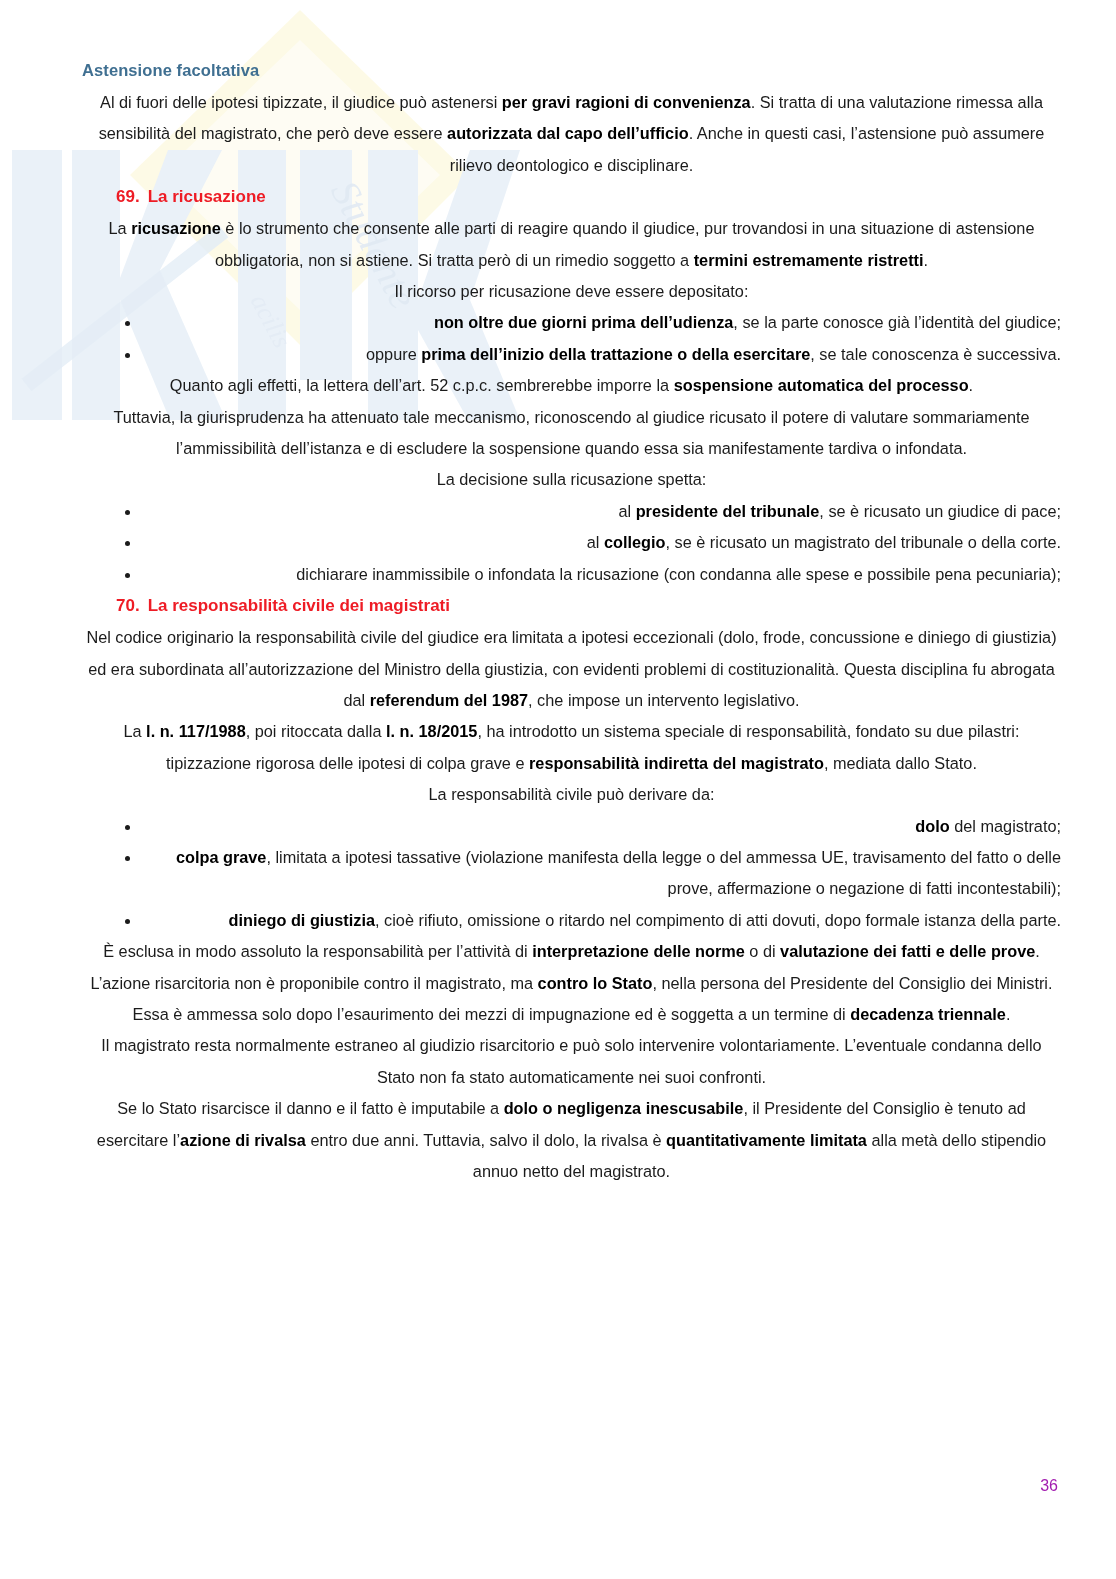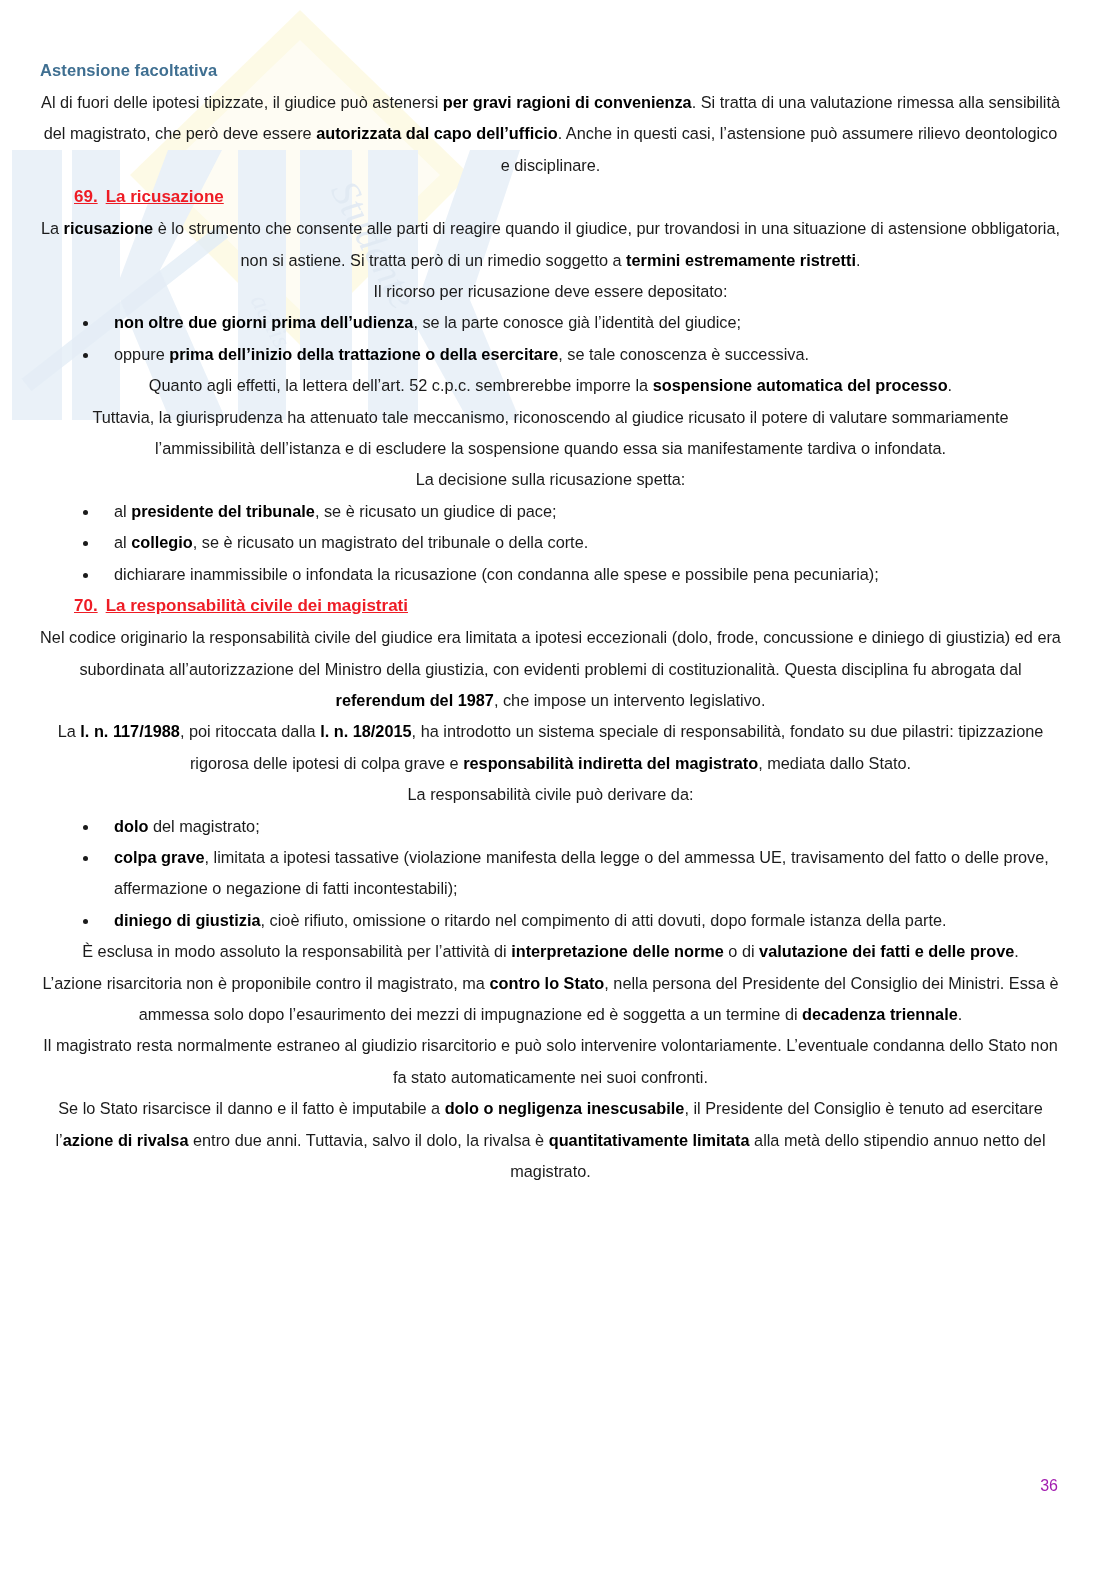--- a/index.html
+++ b/index.html
@@ -29,56 +29,56 @@
     height: 560px;
     pointer-events: none;
     z-index: 0;
   }
   #watermark svg { display: block; }
 
   
   #content {
     position: relative;
     z-index: 2;
-    padding: 55px 55px 0 40px;
+    padding: 55px 55px 0 82px;
     box-sizing: border-box;
   }
 
   .subhead {
     color: #3f6f91;
     font-weight: bold;
     font-size: 16.5px;
     line-height: 30px;
     margin: 0 0 2px 0;
     letter-spacing: .1px;
   }
 
   .numhead {
     color: #ee1c25;
     font-size: 17px;
     line-height: 32px;
     margin: 0;
     padding-left: 34px;
-    text-decoration: underline;
   }
   .numhead .num { margin-right: 8px; }
 
   p.para {
     margin: 0;
     font-size: 16.3px;
     line-height: 31.4px;
     color: #1b1b1b;
     text-align: center;
     letter-spacing: 0;
   }
 
   ul.bullets {
     margin: 0;
     padding: 0;
     list-style: none;
+    text-align: right;
   }
   ul.bullets > li {
     position: relative;
     margin: 0;
     padding-left: 74px;
     font-size: 16.3px;
     line-height: 31.4px;
     color: #1b1b1b;
   }
   ul.bullets > li::before {

